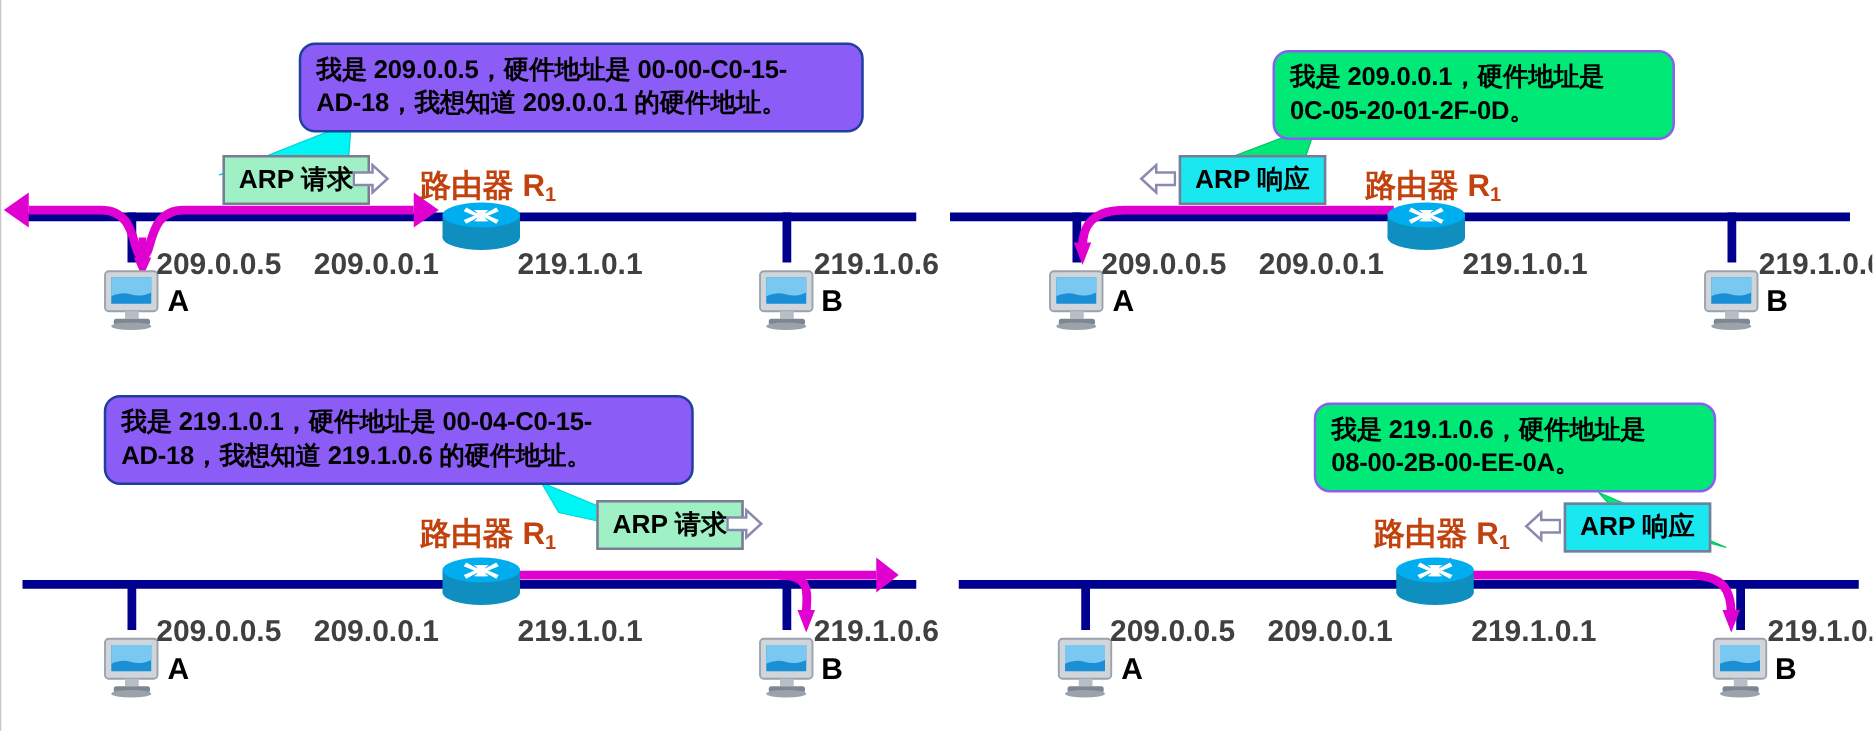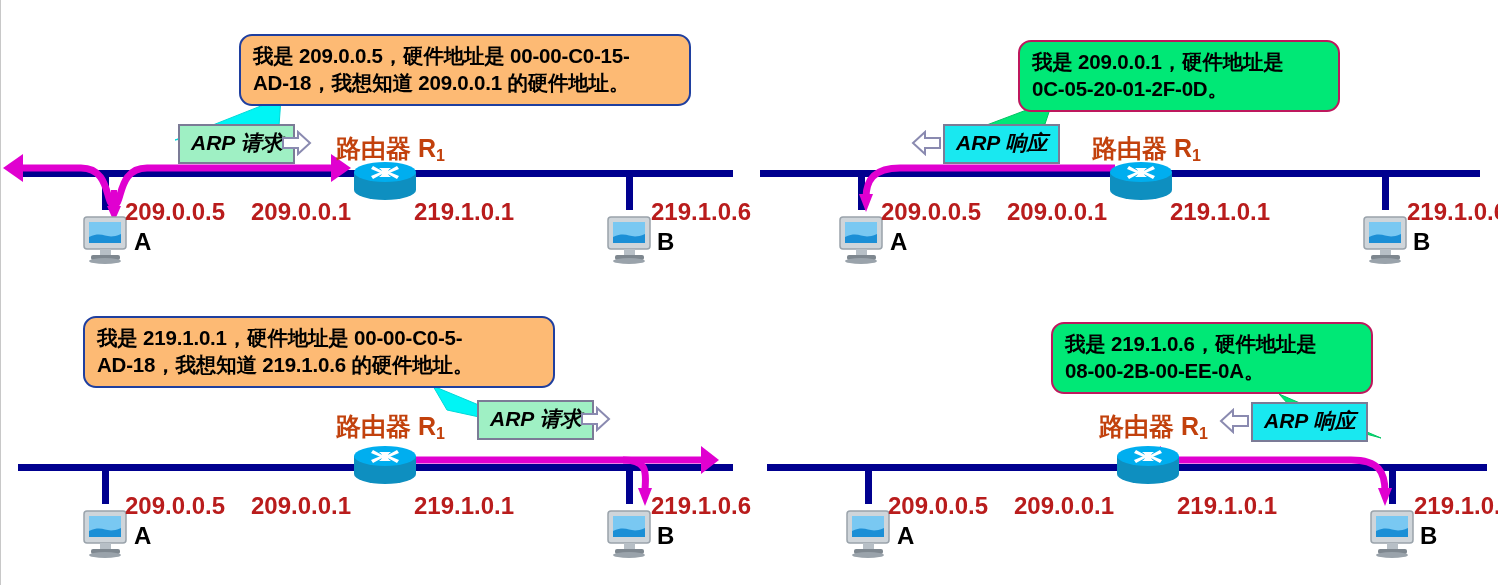--- a/index.html
+++ b/index.html
@@ -51,44 +51,43 @@
     font-weight: bold;
     font-size: 20.5px;
     line-height: 1.30;
     color: #000000;
     letter-spacing: -0.2px;
     box-sizing: border-box;
     white-space: pre-line;
     z-index: 6;
   }
   .callout.cyan {
-    background: #fdba74;
+    background: #8b5cf6;
     border: 2px solid #1f3f9f;
   }
   .callout.green {
     background: #00e876;
-    border: 2px solid #be185d;
+    border: 2px solid #8b5cf6;
   }
   .callout-tail {
     position: absolute;
     z-index: 5;
   }
 
   
   .chip {
     position: absolute;
     border: 2px solid #7b7b96;
     font-weight: bold;
     font-size: 21px;
     color: #000000;
     padding: 3px 11px 5px 11px;
     box-sizing: border-box;
     z-index: 7;
     white-space: nowrap;
-    font-style: italic;
   }
   .chip.mint { background: #9ff0c4; }
   .chip.cyan { background: #19e8f0; }
 
   
   .hollow-arrow { position: absolute; z-index: 7; }
 
   
   .router-label {
     position: absolute;
@@ -103,21 +102,21 @@
     vertical-align: baseline;
     position: relative;
     top: 4px;
   }
 
   
   .ip {
     position: absolute;
     font-weight: bold;
     font-size: 24px;
-    color: #b91c1c;
+    color: #404040;
     white-space: nowrap;
     z-index: 4;
   }
   .host-letter {
     position: absolute;
     font-weight: bold;
     font-size: 24px;
     color: #000000;
     z-index: 4;
   }
@@ -275,21 +274,21 @@
     <svg class="flow" style="left:360px; top:150px;" width="360" height="70" viewBox="0 0 360 70">
       <path d="M 18 18 L 262 18 C 290 18 284 34 284 50" stroke="#E000D0" stroke-width="7" fill="none" stroke-linecap="butt"></path>
       <path d="M 262 18 L 340 18" stroke="#E000D0" stroke-width="7" fill="none"></path>
       <polygon points="340,4 340,32 358,18" fill="#E000D0"></polygon>
       <polygon points="277,46 291,46 284,64" fill="#E000D0"></polygon>
     </svg>
 
     <svg class="callout-tail" style="left:430px; top:92px;" width="110" height="48" viewBox="0 0 110 48">
       <polygon points="2,2 16,26 108,46" fill="#00f5f5" stroke="#00d8d8" stroke-width="1"></polygon>
     </svg>
-    <div class="callout cyan" style="left:82px; top:24px; width:472px;">我是 219.1.0.1，硬件地址是 00-00-C0-5-
+    <div class="callout cyan" style="left:82px; top:24px; width:472px;">我是 219.1.0.1，硬件地址是 00-04-C0-15-
 AD-18，我想知道 219.1.0.6 的硬件地址。</div>
 
     <div class="chip mint" style="left:476px; top:108px;">ARP 请求</div>
     <svg class="hollow-arrow" style="left:580px; top:114px;" width="30" height="26" viewBox="0 0 30 26">
       <polygon points="1,8 16,8 16,2 28,13 16,24 16,18 1,18" fill="#ffffff" stroke="#8a8ab0" stroke-width="2"></polygon>
     </svg>
 
     <div class="router-label" style="left:335px; top:118px;"><span>路由器 R</span><sub>1</sub></div>
     <svg class="router-icon" style="left:352px; top:152px;" width="64" height="42" viewBox="0 0 64 42">
       <ellipse cx="32" cy="30" rx="31" ry="10" fill="#0E8FC0"></ellipse>

